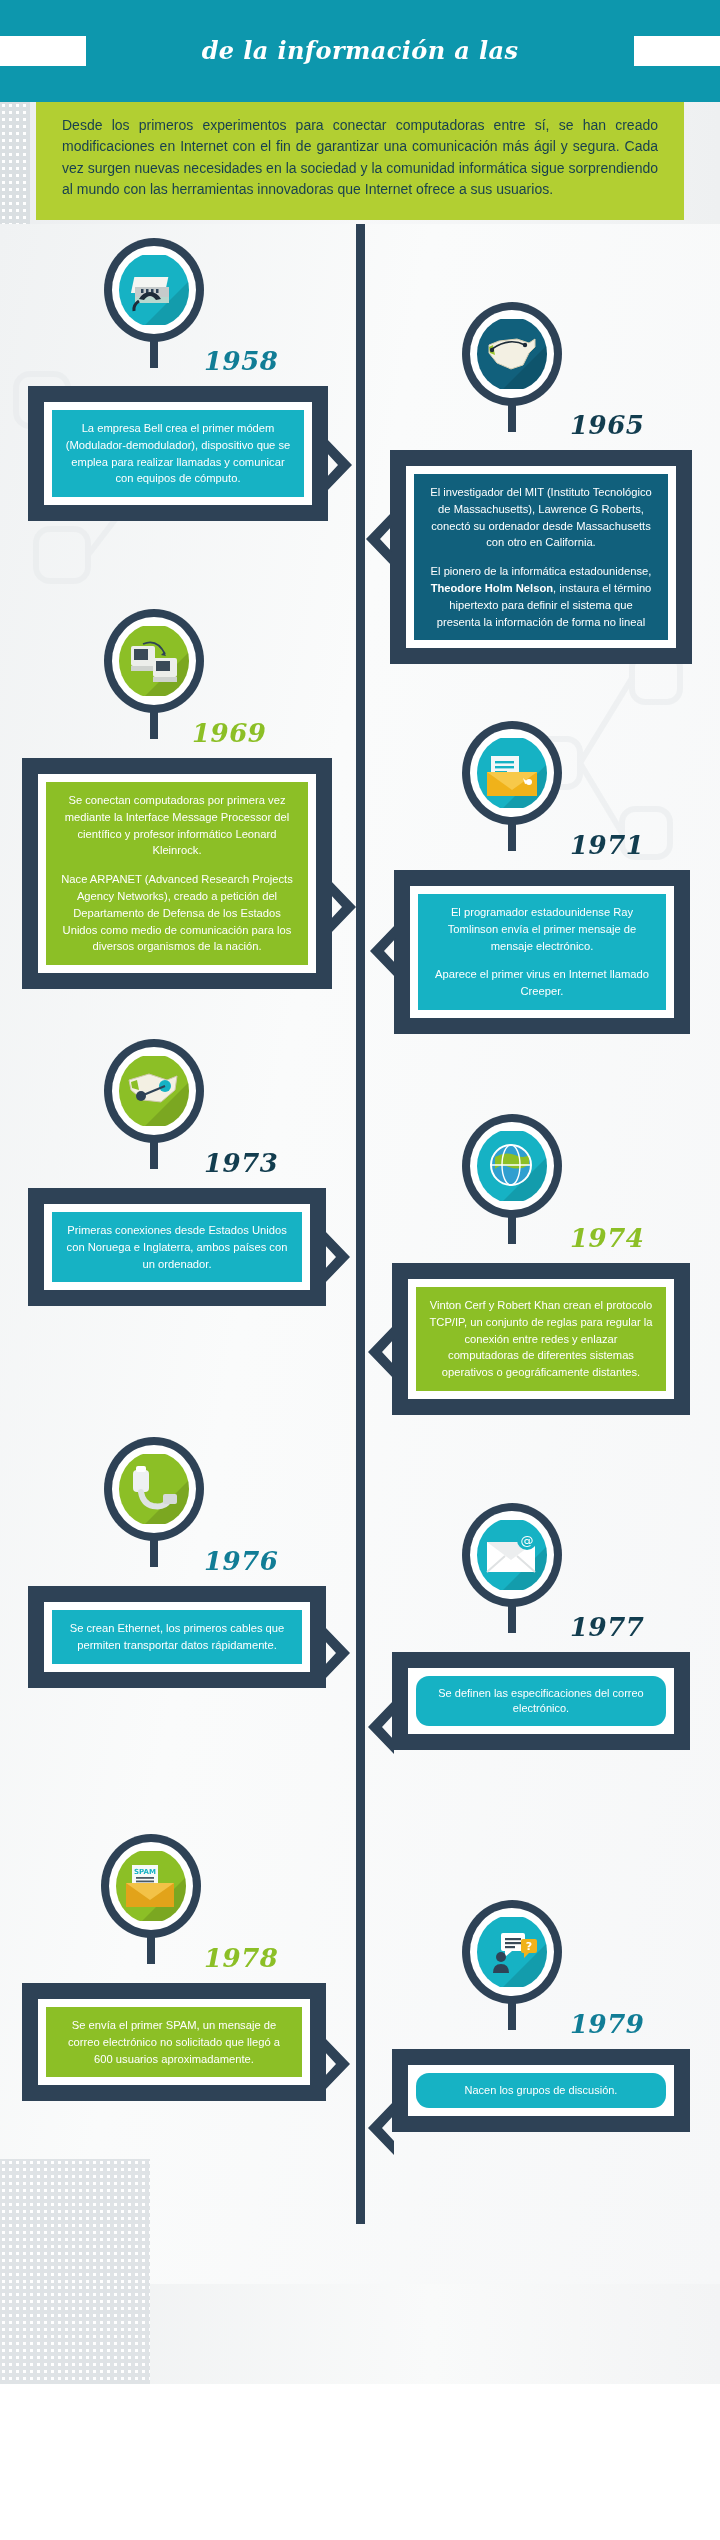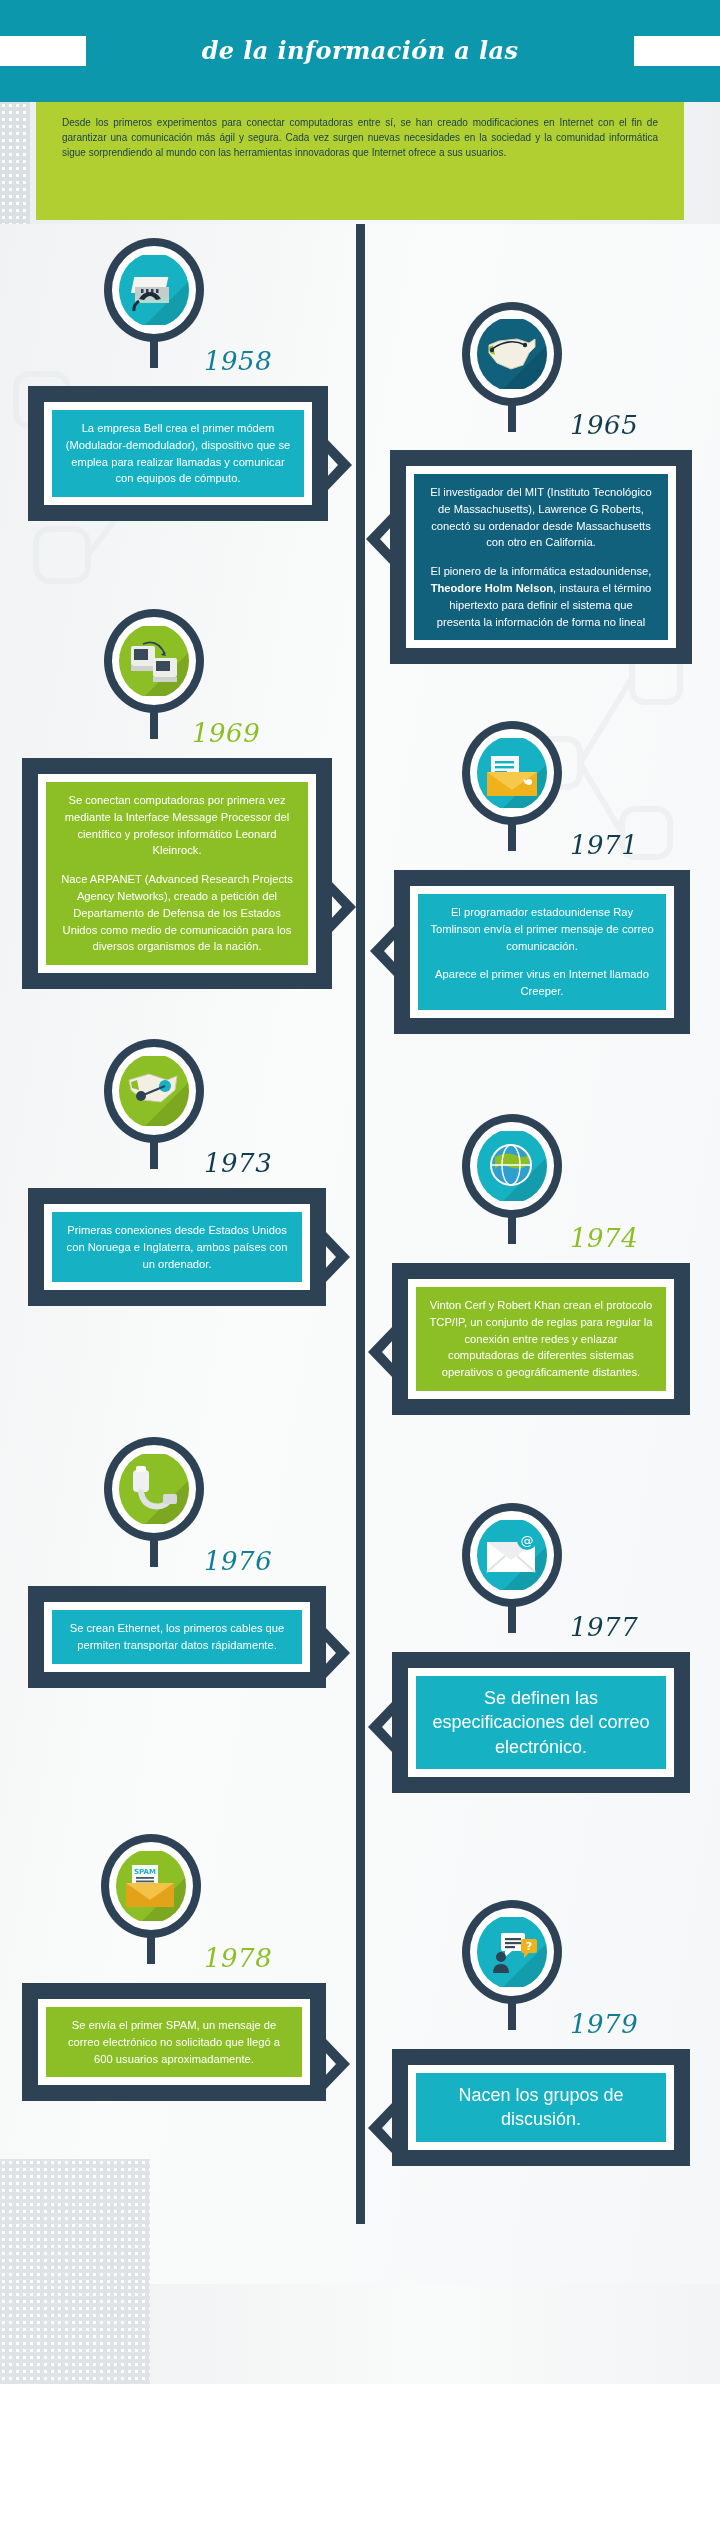--- a/index.html
+++ b/index.html
@@ -111,21 +111,21 @@
   }
   .intro-box {
     position: absolute;
     left: 36px; top: 0;
     width: 648px;
     min-height: 118px;
     background: #b2cf32;
     padding: 13px 26px 12px 26px;
   }
   .intro-box p {
-    font-size: 10px;
+    font-size: 14px;
     line-height: 1.52em;
     color: #173f4f;
     text-align: justify;
     text-align-last: left;
     font-family: "Liberation Sans", sans-serif;
   }
 
   
   .timeline {
     position: relative;
@@ -191,21 +191,21 @@
     left: 46px;
     top: 100px;
     width: 8px;
     height: 30px;
     background: #2e4256;
   }
   .year {
     position: absolute;
     font-family: "DejaVu Serif", serif;
     font-style: italic;
-    font-weight: 400;
+    font-weight: 700;
     font-size: 26px;
     letter-spacing: .5px;
   }
   .year.teal  { color: #117d96; }
   .year.green { color: #8cbf26; }
 
   
   .card {
     position: absolute;
     background: #2e4256;
@@ -220,21 +220,21 @@
     color: #ffffff;
     font-size: 11.2px;
     line-height: 1.5em;
     text-align: center;
   }
   .card .inner p + p { margin-top: 12px; }
   .card .inner strong { font-weight: 700; }
   .card.teal   .inner { background: #16b2c4; }
   .card.dteal  .inner { background: #11607c; }
   .card.green  .inner { background: #8cbf26; }
-  .card.big    .inner { font-size: 18px; line-height: 1.35em; }
+  .card.big    .inner { font-size: 11px; line-height: 1.35em; border-radius: 13px; }
 
   
   .chev {
     position: absolute;
     width: 30px; height: 54px;
   }
 
   
   .footer {
     position: relative;
@@ -420,21 +420,21 @@
                 </svg>
               </div>
        </div>
      </div>
      <div class="stem"></div>
         </div>
         <div class="year teal" style="color: rgb(18, 61, 79); left: 570px; top: 606px;">1971</div>
         <div class="card teal" style="left: 394px; top: 646px; width: 296px;">
           <div class="gap">
        <div class="inner">
-              <p>El programador estadounidense Ray Tomlinson envía el primer mensaje de correo comunicación.</p>
+              <p>El programador estadounidense Ray Tomlinson envía el primer mensaje de mensaje electrónico.</p>
               <p>Aparece el primer virus en Internet llamado Creeper.</p>
             </div>
      </div>
         </div>
         <div class="chev" style="top: 700px; left: 366px;"><svg width="30" height="54" viewBox="0 0 30 54">
             <path d="M30 0 L4 27 L30 54 L30 40 L18 27 L30 14 Z" fill="#2e4256"></path>
           </svg></div>
         <div class="node" style="left: 104px; top: 815px;">
           <div class="ring">
        <div class="ring-inner">

